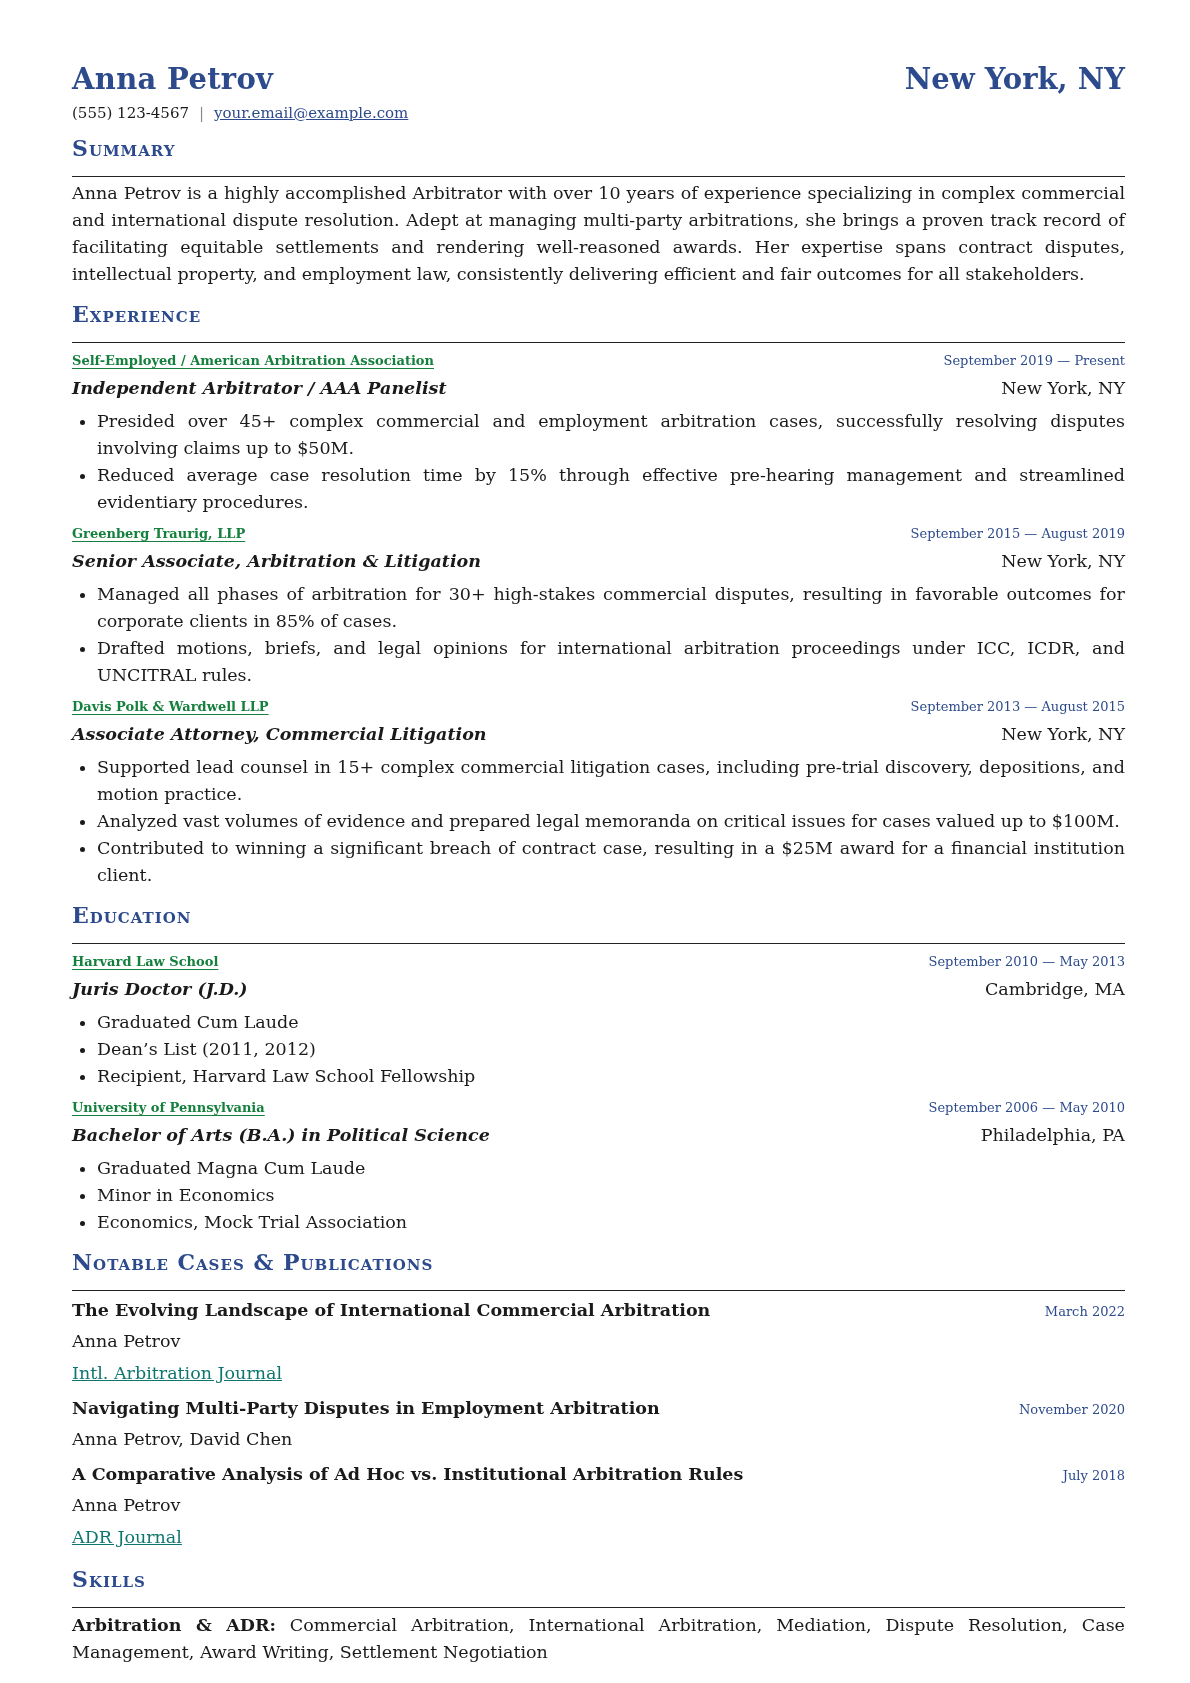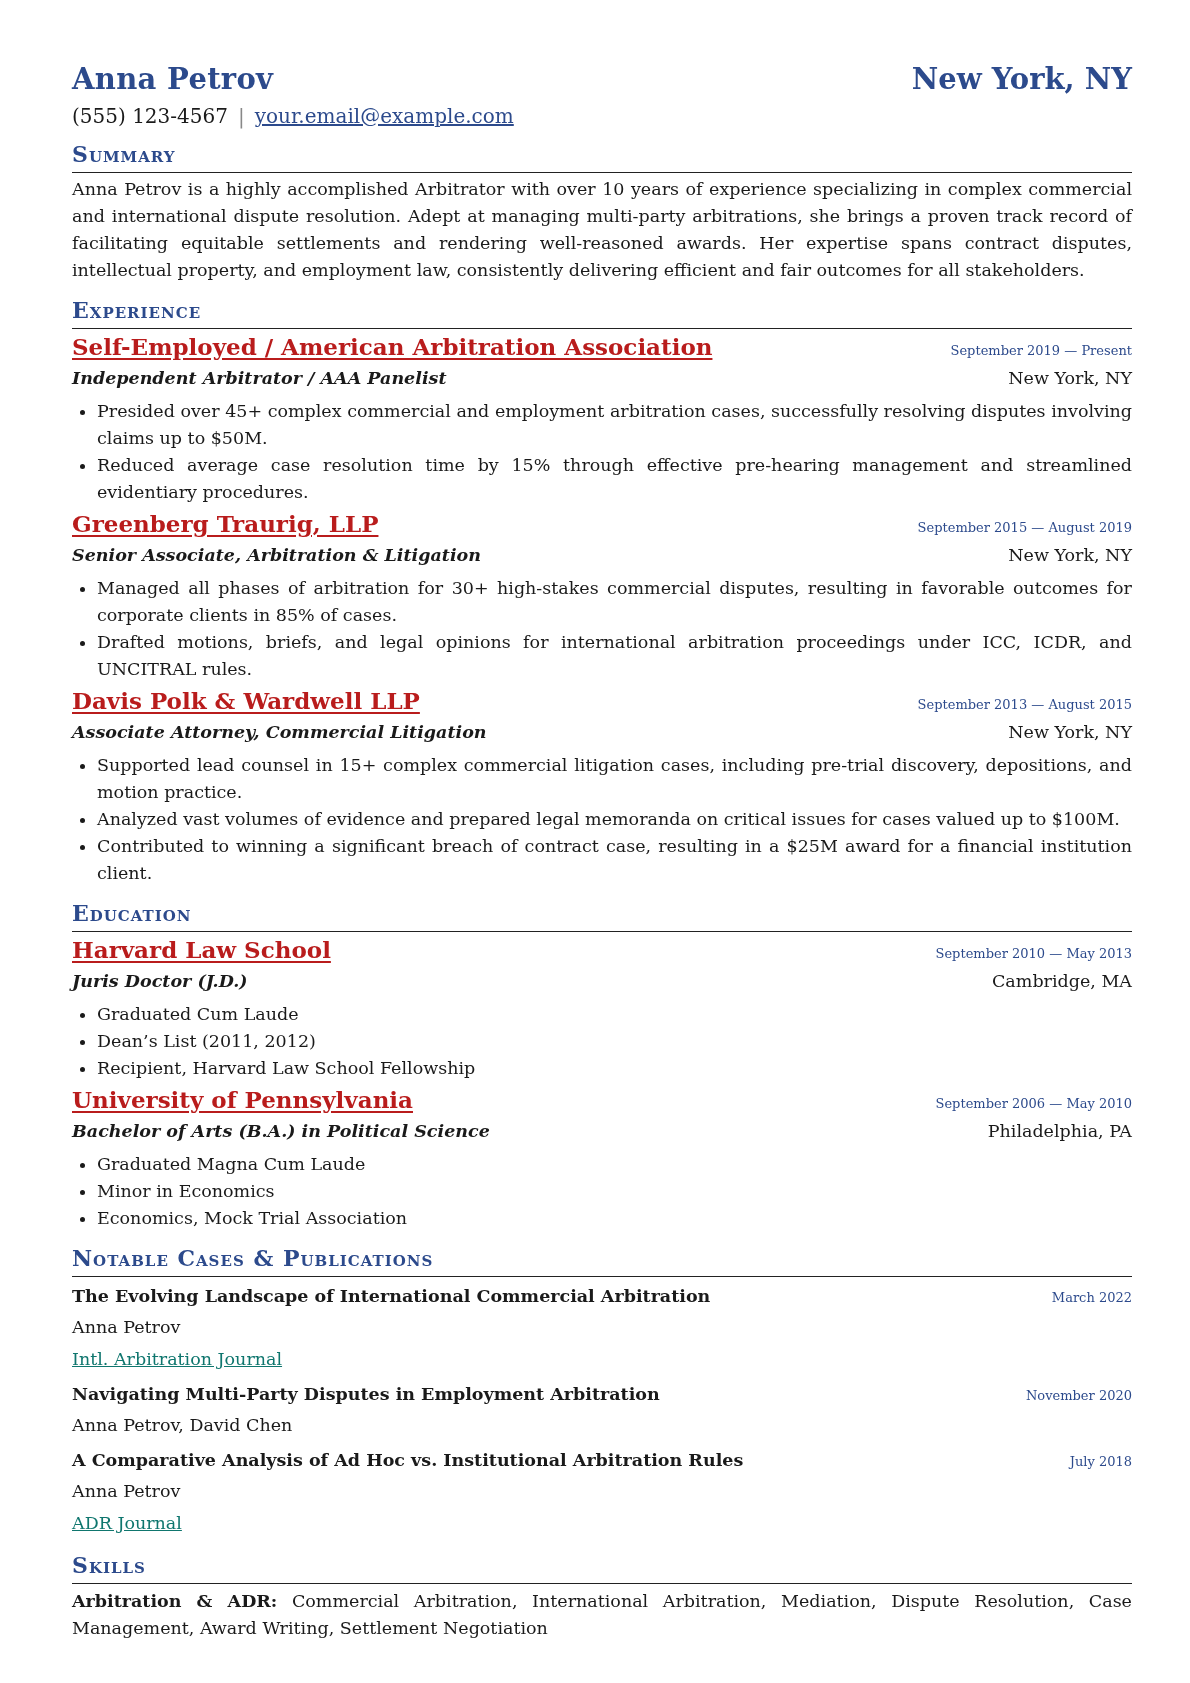--- a/index.html
+++ b/index.html
@@ -1,30 +1,30 @@
 <!DOCTYPE html>
 <html><head>
 <meta charset="utf-8">
 <style>
   html, body { margin: 0; padding: 0; background: #ffffff; }
   body { width: 1190px; height: 1683px; position: relative; overflow: hidden;
          font-family: "DejaVu Serif", "Liberation Serif", serif; color: #1a1a1a; }
-  .page { position: absolute; left: 72px; right: 58px; top: 62px; }
+  .page { position: absolute; left: 72px; right: 65px; top: 62px; }
   .header-row { display: flex; justify-content: space-between; align-items: baseline; }
   .name { font-size: 29px; font-weight: bold; color: #2c4a8c; letter-spacing: 0.3px; }
   .hloc { font-size: 29px; font-weight: bold; color: #2c4a8c; }
-  .contact { font-size: 20px; margin-top: 8px; }
+  .contact { font-size: 15px; margin-top: 8px; }
   .contact .sep { color: #888; margin: 0 10px; }
   .contact a { color: #2c4a8c; text-decoration: underline; }
   .section { margin-top: 12px; }
   .section-title { font-size: 22px; font-weight: bold; color: #2c4a8c; font-variant: small-caps;
-                   letter-spacing: 1px; border-bottom: 1.5px solid #222; padding-bottom: 4px; line-height: 28px; }
+                   letter-spacing: 1px; border-bottom: 1.5px solid #222; padding-bottom: 14px; line-height: 28px; }
   .para { font-size: 17.5px; line-height: 27px; text-align: justify; margin-top: 3px; }
   .entry-top { display: flex; justify-content: space-between; align-items: baseline; margin-top: 4px; line-height: 27px; }
-  .org { font-size: 23px; font-weight: bold; color: #b91c1c; text-decoration: underline; text-underline-offset: 3px; }
+  .org { font-size: 13px; font-weight: bold; color: #15803d; text-decoration: underline; text-underline-offset: 3px; }
   .date { font-size: 13px; color: #2c4a8c; }
   .entry-sub { display: flex; justify-content: space-between; align-items: baseline; font-size: 17.5px; line-height: 28px; }
   .entry-sub .role { font-style: italic; font-weight: bold; }
   ul.bullets { margin: 6px 0 0 0; padding-left: 25px; font-size: 17.5px; line-height: 27px; }
   ul.bullets li { text-align: justify; padding-left: 0; }
   .pub-top { display: flex; justify-content: space-between; align-items: baseline; margin-top: 6px; line-height: 27px; gap: 28px; }
   .pub-title { font-size: 17.5px; font-weight: bold; }
   .pub-line { font-size: 17.5px; line-height: 32px; }
   .pub-line a { color: #0f766e; text-decoration: underline; }
   .skills { font-size: 17.5px; line-height: 27px; text-align: justify; margin-top: 4px; }

